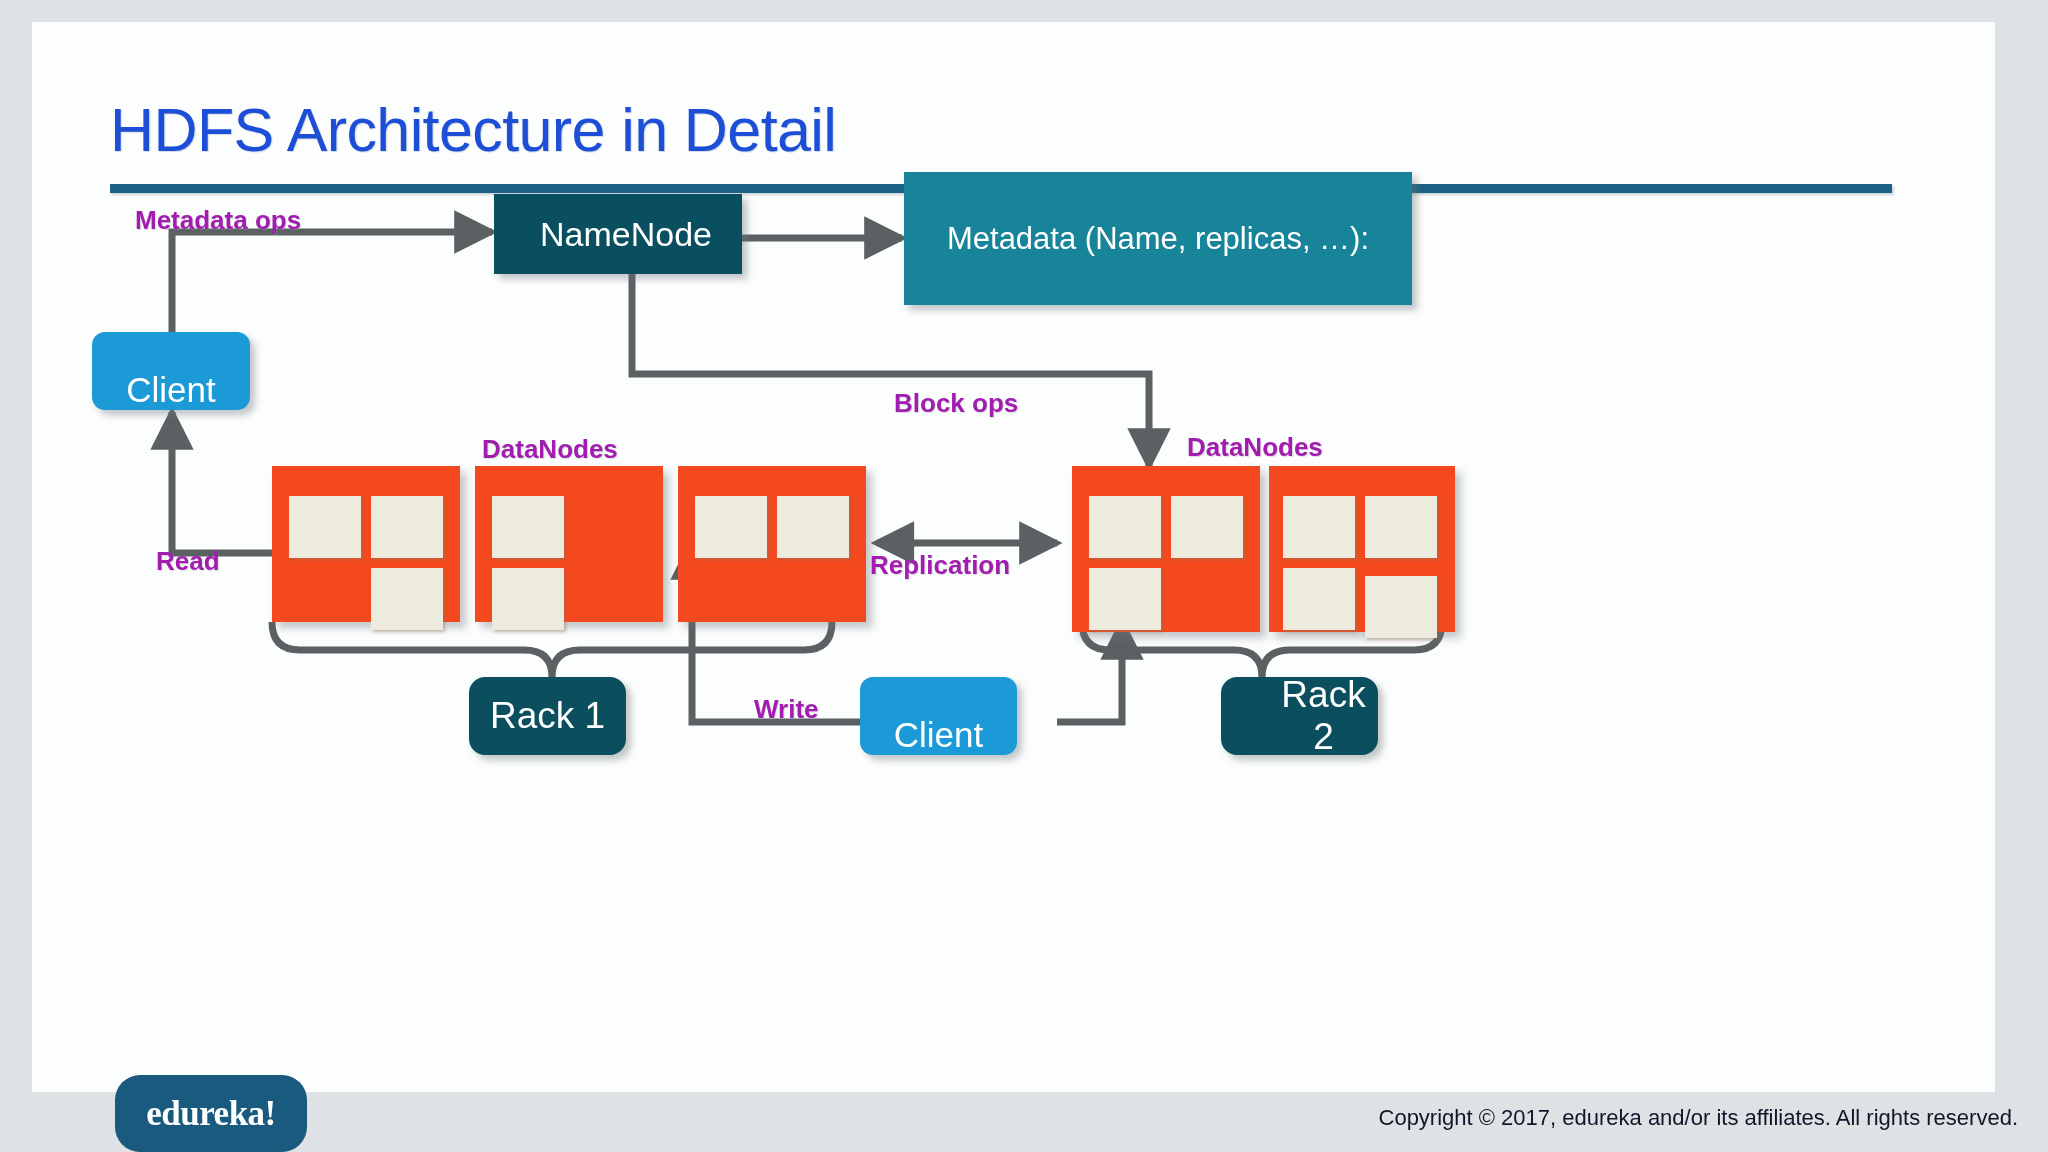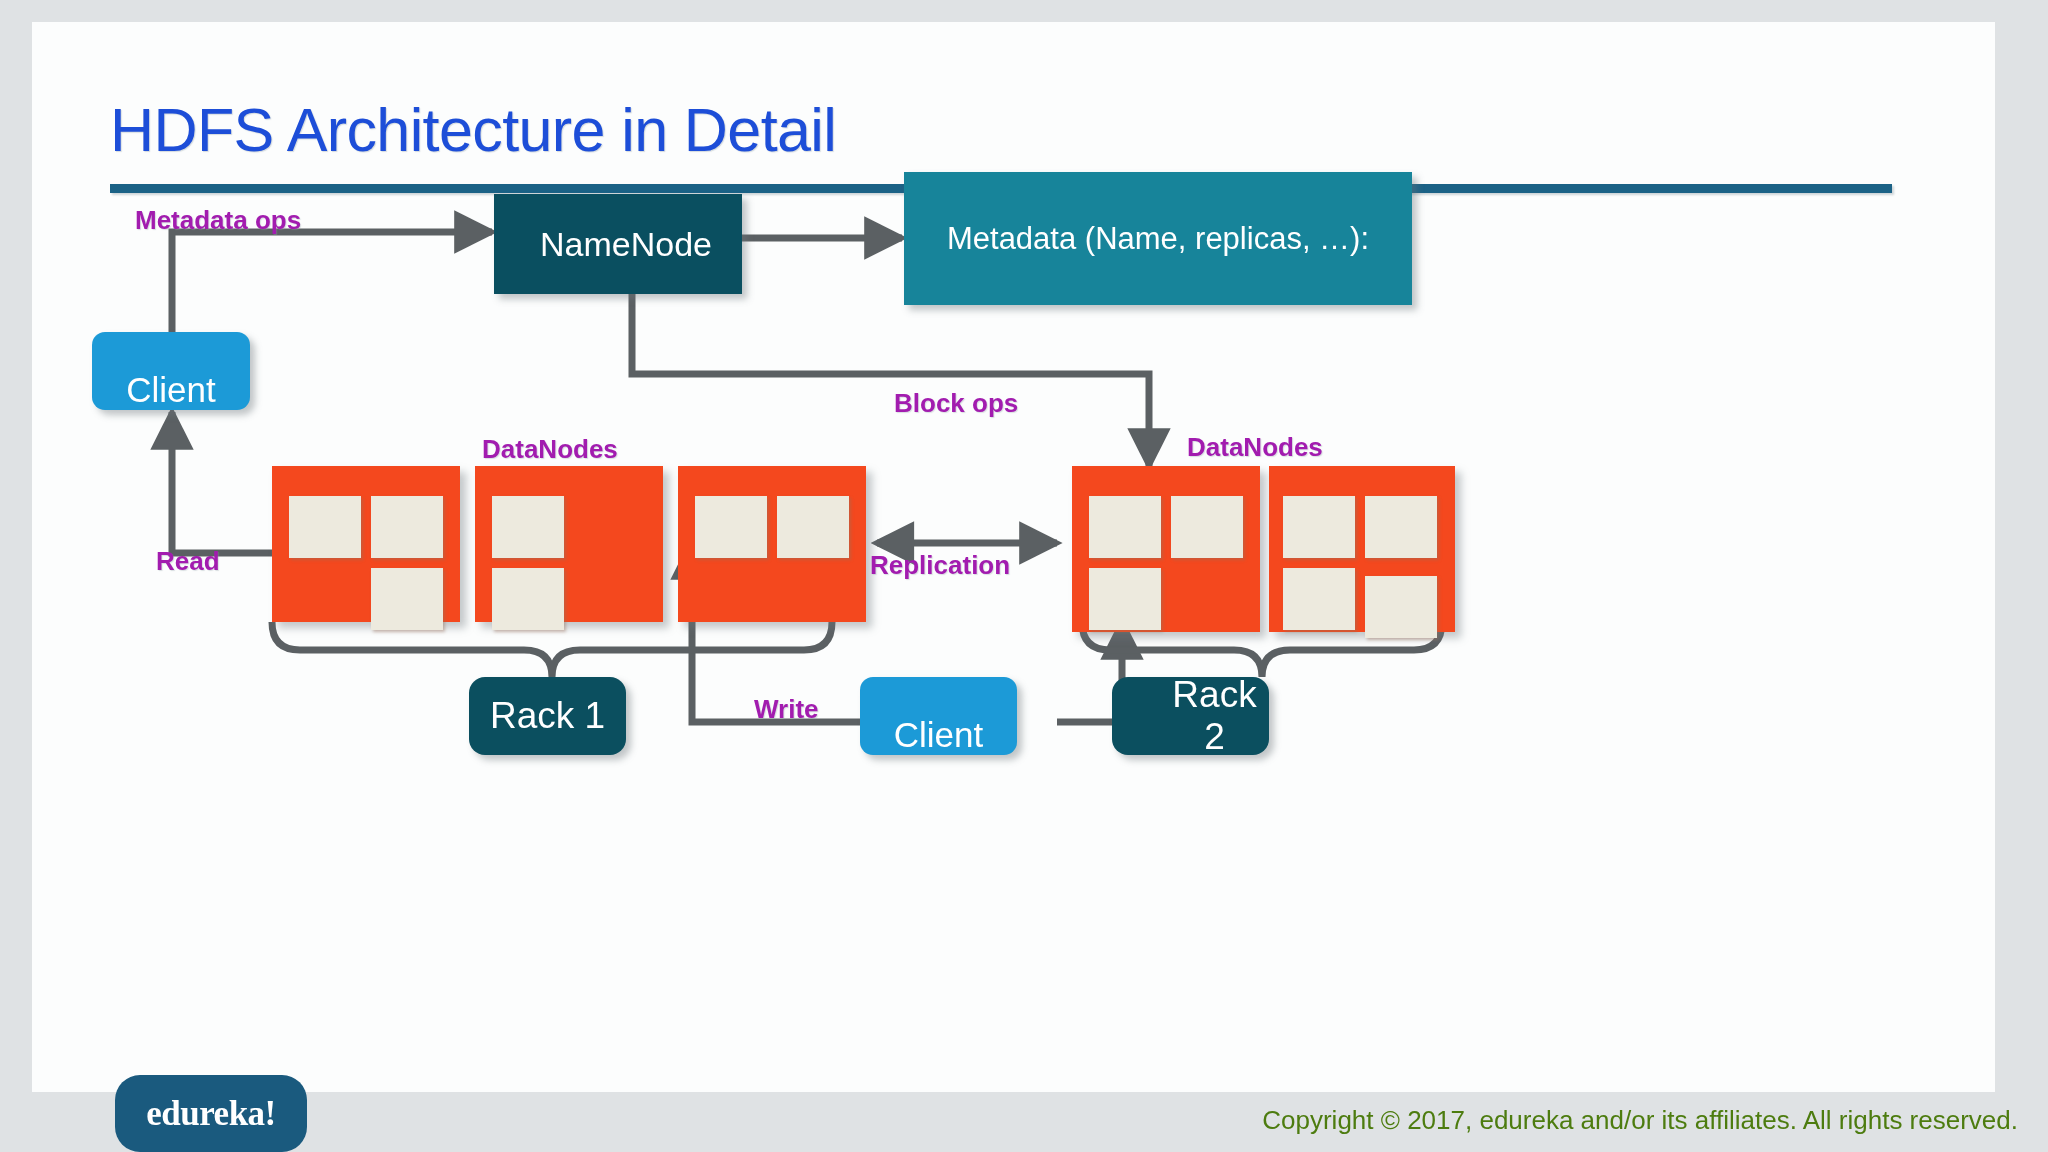--- a/index.html
+++ b/index.html
@@ -112,22 +112,22 @@
   #logo-text {
     color:#ffffff;
     font-family:"Liberation Serif", serif;
     font-weight:bold;
     font-size:35px;
     letter-spacing:-0.5px;
   }
   #copyright {
     position:absolute;
     right:30px; top:1105px;
-    font-size:26px;
-    color:#4d7c0f;
+    font-size:22px;
+    color:#0f172a;
     white-space:nowrap;
   }
 </style>
 </head>
 <body>
 
 <div id="slide">
 
   <div id="title">HDFS Architecture in Detail</div>
   <div id="title-rule"></div>
@@ -158,21 +158,21 @@
       <path d="M1025,700 L1090,700 L1090,600" marker-end="url(#ah)"></path>
 
       <path d="M240,600 Q240,628 268,628 L492,628 Q520,628 520,655 Q520,628 548,628 L772,628 Q800,628 800,600"></path>
 
       <path d="M1050,600 Q1050,628 1078,628 L1202,628 Q1230,628 1230,655 Q1230,628 1258,628 L1382,628 Q1410,628 1410,600"></path>
     </g>
   </svg>
 
   <div class="caption" style="left:103px; top:183px;">Metadata ops</div>
 
-  <div class="box namenode" style="left:462px; top:172px; width:248px; height:100px;padding-left:16px;">
+  <div class="box namenode" style="left:462px; top:172px; width:248px; height:80px;padding-left:16px;">
     <span>NameNode</span>
   </div>
 
   <div class="box metabox" style="left:872px; top:150px; width:508px; height:133px;">
     <span>Metadata (Name, replicas, …):</span>
   </div>
 
   <div class="box client" style="left:60px; top:310px; width:158px; height:78px;">
     <span>Client</span>
   </div>
@@ -218,21 +218,21 @@
   <div class="box rack" style="left:437px; top:655px; width:157px; height:78px;">
     <span>Rack 1</span>
   </div>
 
   <div class="caption" style="left:722px; top:672px;">Write</div>
 
   <div class="box client" style="left:828px; top:655px; width:157px; height:78px;">
     <span>Client</span>
   </div>
 
-  <div class="box rack" style="left:1080px; top:655px; width:157px; height:78px;padding-left:48px;">
+  <div class="box rack" style="left:1189px; top:655px; width:157px; height:78px;padding-left:48px;">
     <span>Rack 2</span>
   </div>
 
 </div>
 
 <div id="footer-bar"></div>
 <div id="logo">
   <span id="logo-text">edureka!</span>
 </div>
 <div id="copyright">Copyright © 2017, edureka and/or its affiliates. All rights reserved.</div>

